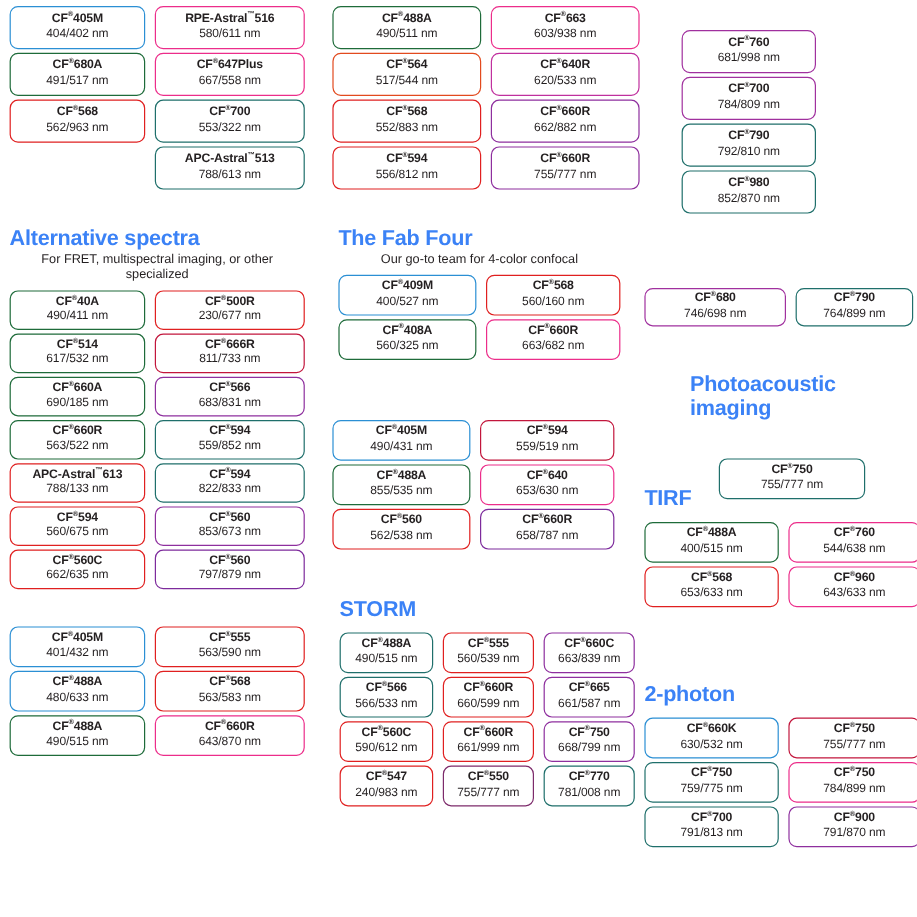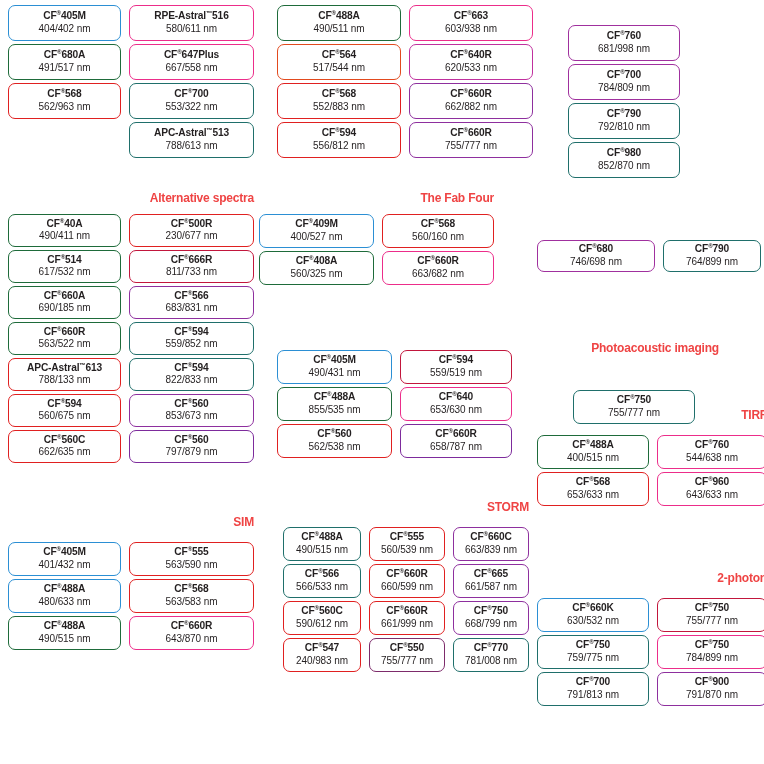--- a/index.html
+++ b/index.html
@@ -18,25 +18,25 @@
   .canvas {
     position: absolute;
     left: 0; top: 0;
     width: 764px;
     height: 764px;
   }
   .group {
     position: absolute;
   }
   .section-title {
-    text-align: right;
+    text-align: left;
     font-weight: bold;
-    font-size: 12px;
+    font-size: 18px;
     line-height: 20px;
-    color: #ef4444;
+    color: #3b82f6;
     letter-spacing: -0.2px;
   }
   .section-sub {
     text-align: center;
     font-size: 10.6px;
     line-height: 13px;
     color: #231f20;
     margin-top: 2px;
   }
   .cols {
@@ -178,20 +178,21 @@
           </div>
           <div class="card" style="width: 112px; height: 36px; border-color: rgb(31, 111, 107);">
             <div class="name">CF<sup>®</sup>980</div>
             <div class="val">852/870 nm</div>
           </div>
         </div>
       </div>
     </div>
     <div class="group" style="left: 8px; top: 188px;">
       <div class="section-title" style="width: 246px;">Alternative spectra</div>
+      <div class="section-sub" style="width: 246px;">For FRET, multispectral imaging, or other specialized</div>
       <div class="cols" style="margin-top: 6px;">
         <div class="col">
           <div class="card" style="width: 113px; height: 33px; border-color: rgb(30, 107, 58);">
             <div class="name">CF<sup>®</sup>40A</div>
             <div class="val">490/411 nm</div>
           </div>
           <div class="card" style="width: 113px; height: 33px; border-color: rgb(30, 107, 58);">
             <div class="name">CF<sup>®</sup>514</div>
             <div class="val">617/532 nm</div>
           </div>
@@ -241,22 +242,23 @@
             <div class="name">CF<sup>®</sup>560</div>
             <div class="val">853/673 nm</div>
           </div>
           <div class="card" style="width: 125px; height: 33px; border-color: rgb(125, 43, 156);">
             <div class="name">CF<sup>®</sup>560</div>
             <div class="val">797/879 nm</div>
           </div>
         </div>
       </div>
     </div>
-    <div class="group" style="left: 259px; top: 188px;">
+    <div class="group" style="left: 282px; top: 188px;">
       <div class="section-title" style="width: 235px;">The Fab Four</div>
+      <div class="section-sub" style="width: 235px;">Our go-to team for 4-color confocal</div>
       <div class="cols" style="margin-top: 6px;">
         <div class="col">
           <div class="card" style="width: 115px; height: 34px; border-color: rgb(43, 143, 212);">
             <div class="name">CF<sup>®</sup>409M</div>
             <div class="val">400/527 nm</div>
           </div>
           <div class="card" style="width: 115px; height: 34px; border-color: rgb(30, 107, 58);">
             <div class="name">CF<sup>®</sup>408A</div>
             <div class="val">560/325 nm</div>
           </div>
@@ -299,21 +301,20 @@
             <div class="val">653/630 nm</div>
           </div>
           <div class="card" style="width: 112px; height: 34px; border-color: rgb(125, 43, 156);">
             <div class="name">CF<sup>®</sup>660R</div>
             <div class="val">658/787 nm</div>
           </div>
         </div>
       </div>
     </div>
     <div class="group" style="left: 8px; top: 512px;">
-      <div class="section-title" style="width: 246px;">SIM</div>
       <div class="cols" style="margin-top: 10px;">
         <div class="col">
           <div class="card" style="width: 113px; height: 34px; border-color: rgb(43, 143, 212);">
             <div class="name">CF<sup>®</sup>405M</div>
             <div class="val">401/432 nm</div>
           </div>
           <div class="card" style="width: 113px; height: 34px; border-color: rgb(43, 143, 212);">
             <div class="name">CF<sup>®</sup>488A</div>
             <div class="val">480/633 nm</div>
           </div>
@@ -406,21 +407,21 @@
           </div>
         </div>
         <div class="col">
           <div class="card" style="width: 98px; height: 32px; border-color: rgb(31, 111, 107);">
             <div class="name">CF<sup>®</sup>790</div>
             <div class="val">764/899 nm</div>
           </div>
         </div>
       </div>
     </div>
-    <div class="group" style="left: 573px; top: 310px; margin-top: 28px;">
+    <div class="group" style="left: 599px; top: 310px;">
       <div class="section-title" style="width: 170px; margin-left: -24px;">Photoacoustic imaging</div>
       <div class="cols" style="margin-top: 32px;">
         <div class="col">
           <div class="card" style="width: 122px; height: 34px; border-color: rgb(31, 111, 107);">
             <div class="name">CF<sup>®</sup>750</div>
             <div class="val">755/777 nm</div>
           </div>
         </div>
       </div>
     </div>

